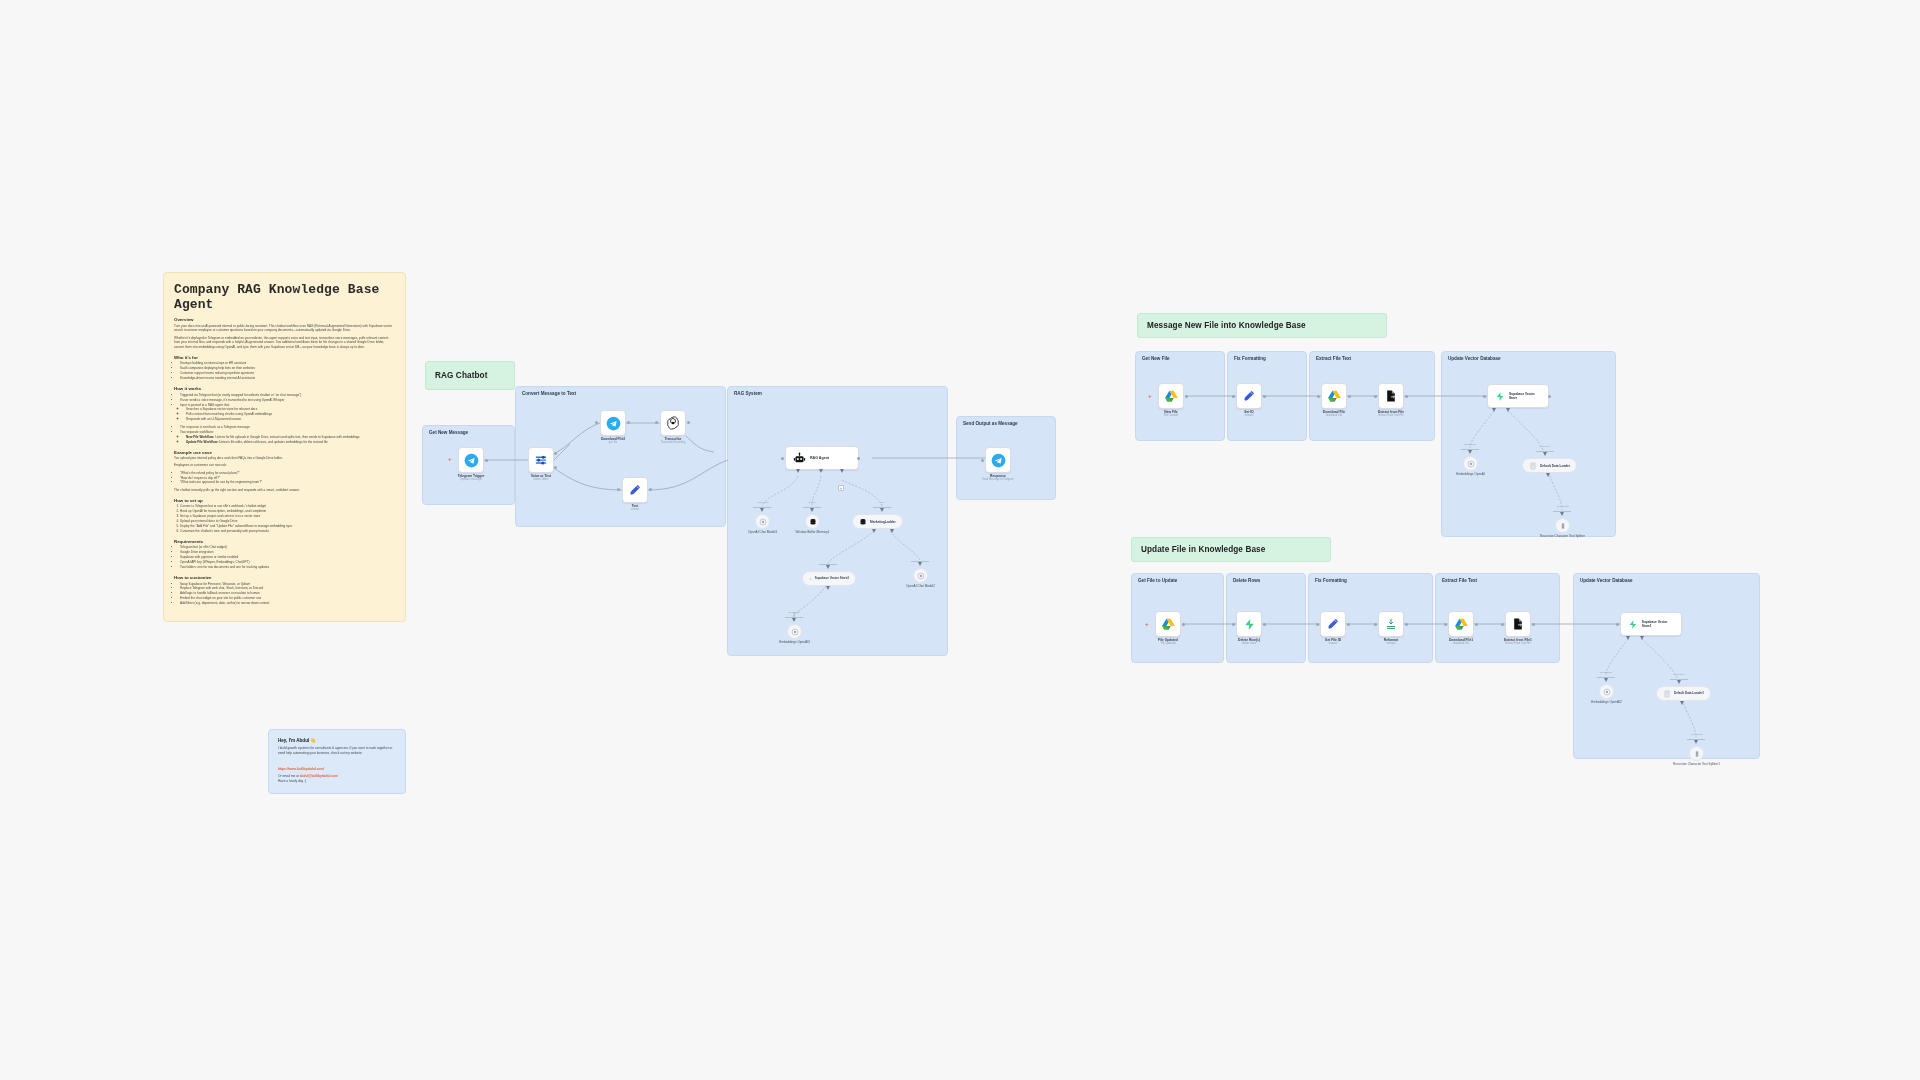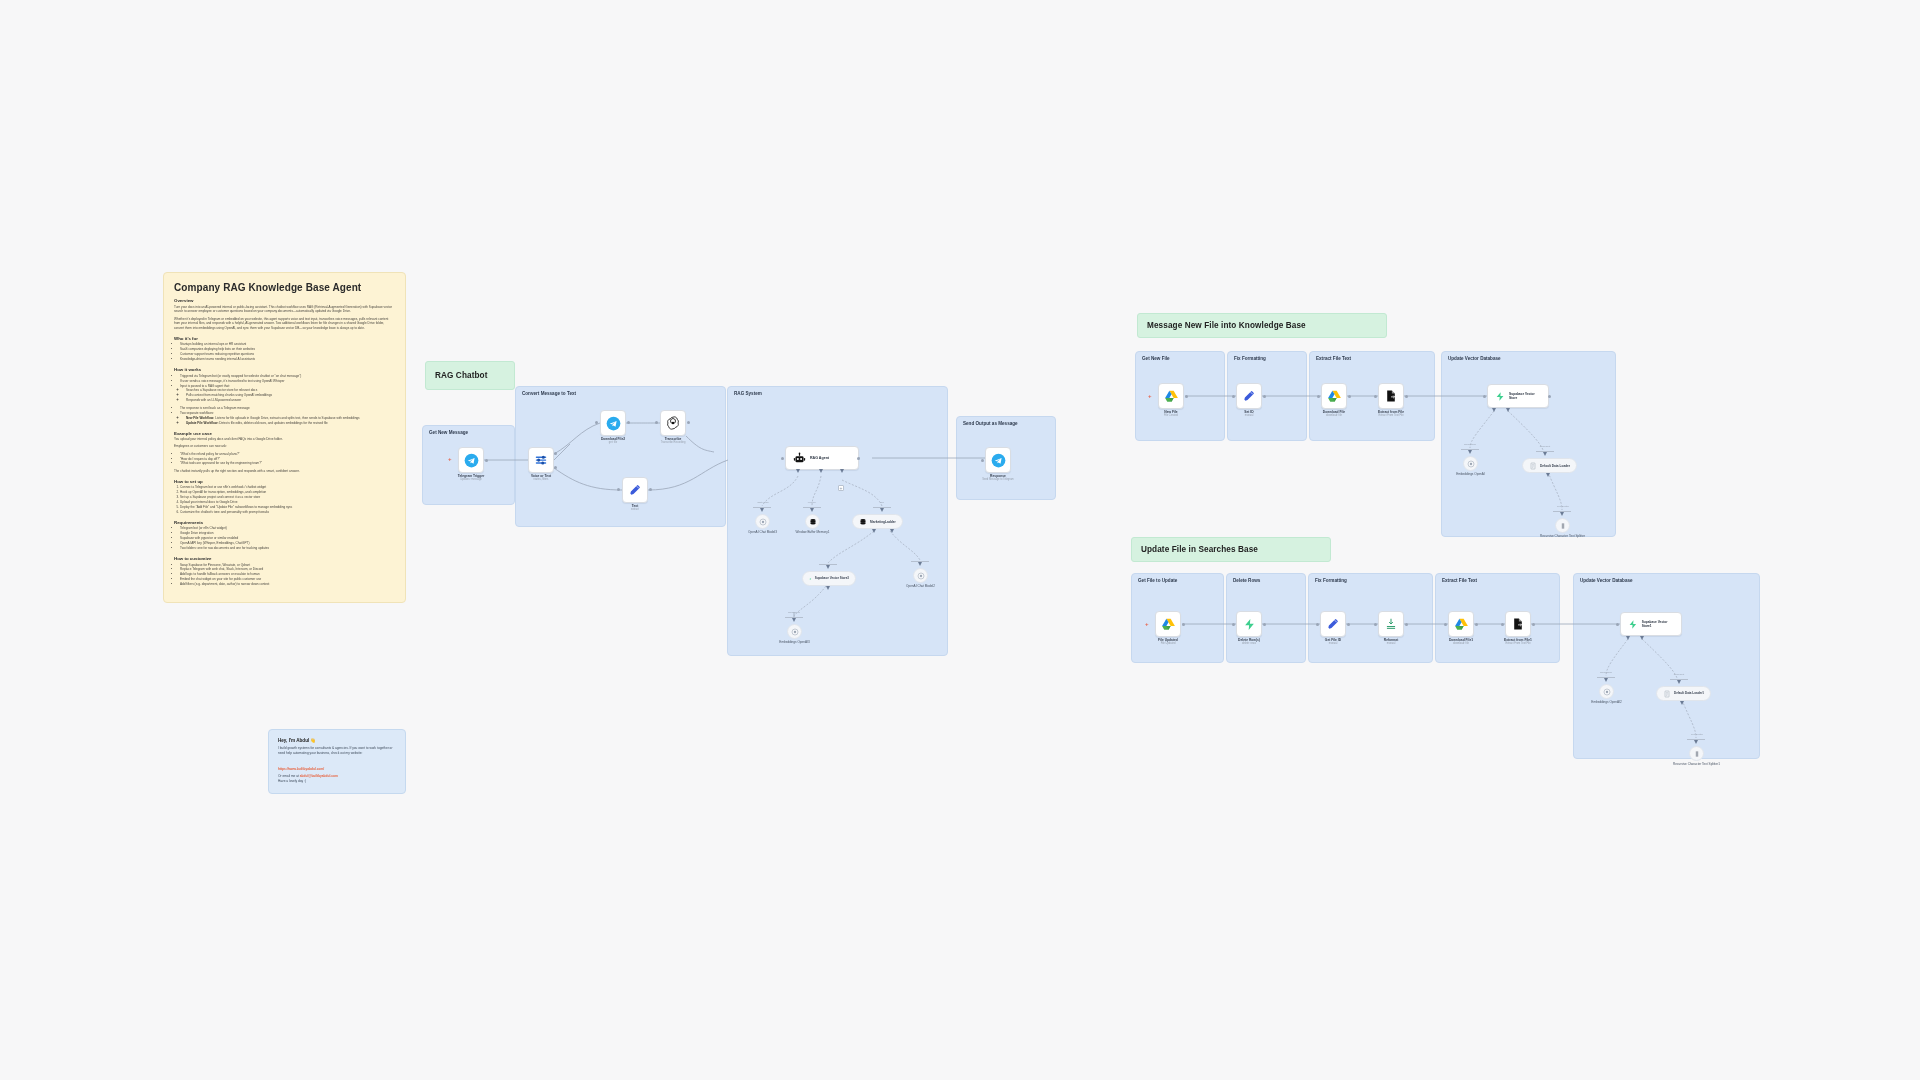--- a/index.html
+++ b/index.html
@@ -13,21 +13,21 @@
 
   
   .sticky {
     position: absolute;
     background: #fdf3d4;
     border: 1px solid #f0e3b8;
     border-radius: 4px;
     padding: 9px 10px 12px 10px;
     color: #3b3b3b;
   }
-  .sticky h1 { font-size: 10px; font-weight: 700; color: #2b2b2b; margin-bottom: 5px; letter-spacing: .1px;}
+  .sticky h1 { font-size: 13px; font-weight: 700; color: #2b2b2b; margin-bottom: 5px; letter-spacing: .1px; font-family: Liberation Mono, monospace;}
   .sticky h2 { font-size: 4.4px; font-weight: 700; color: #2b2b2b; margin: 5px 0 1.5px 0; }
   .sticky p  { font-size: 3.1px; line-height: 1.55; color: #4a4740; margin-bottom: 2.5px; }
   .sticky ul, .sticky ol { margin: 0 0 2.5px 6px; }
   .sticky li { font-size: 3.1px; line-height: 1.6; color: #4a4740; }
   .sticky ul ul { margin-left: 6px; }
   .sticky b { font-weight: 700; color: #34312b; }
 
   
   .author-card {
     position: absolute;
@@ -218,21 +218,21 @@
     <p>Have a lovely day :)</p>
   </div>
 
   <div class="title-pill" style="left:425px; top:361px; width:90px; height:29px;">
     <span>RAG Chatbot</span>
   </div>
   <div class="title-pill" style="left:1137px; top:313px; width:250px; height:25px;">
     <span>Message New File into Knowledge Base</span>
   </div>
   <div class="title-pill" style="left:1131px; top:537px; width:200px; height:25px;">
-    <span>Update File in Searches Base</span>
+    <span>Update File in Knowledge Base</span>
   </div>
 
   <div class="group" style="left:422px; top:425px; width:93px; height:80px;">
     <span class="glabel">Get New Message</span>
   </div>
   <div class="group" style="left:515px; top:386px; width:211px; height:141px;">
     <span class="glabel">Convert Message to Text</span>
   </div>
   <div class="group" style="left:727px; top:386px; width:221px; height:270px;">
     <span class="glabel">RAG System</span>

